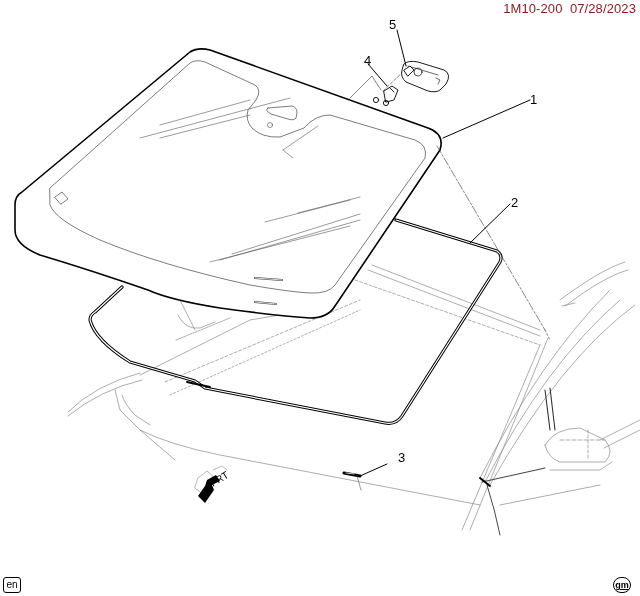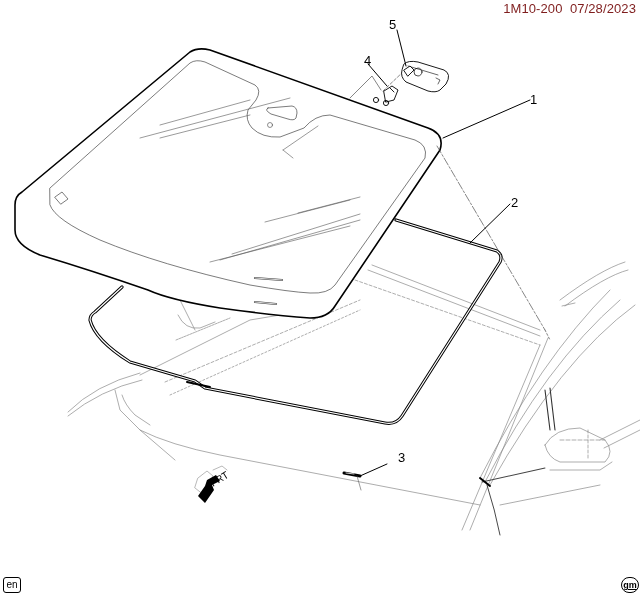--- a/index.html
+++ b/index.html
@@ -2,21 +2,21 @@
 <html><head>
   <meta charset="utf-8">
   <style>
     html, body { margin: 0; padding: 0; background: #ffffff; }
     body { width: 640px; height: 596px; position: relative; overflow: hidden; font-family: "Liberation Sans", sans-serif; }
     .header-code { position: absolute; top: 1px; right: 4px; font-size: 13px; color: #7f1d1d; letter-spacing: 0.1px; white-space: pre; }
     svg.drawing { position: absolute; left: 0; top: 0; width: 640px; height: 596px; }
     .callout { font-family: "Liberation Sans", sans-serif; font-size: 13px; fill: #000; }
     .badge { position: absolute; bottom: 3px; width: 16px; height: 14px; border: 1.3px solid #000; border-radius: 3px; font-size: 10px; line-height: 14px; text-align: center; color: #000; font-family: "Liberation Sans", sans-serif; background: #fff; }
     .badge-en { left: 3px; }
-    .badge-gm { right: 1px; font-weight: bold; text-decoration: underline; font-size: 9px; border-radius: 8px; }
+    .badge-gm { right: 9px; font-weight: bold; text-decoration: underline; font-size: 9px; border-radius: 8px; }
   </style>
 </head>
 <body>
 
 <div class="header-code"><span>1M10-200</span>  <span>07/28/2023</span></div>
 
 <svg class="drawing" viewBox="0 0 640 596" xmlns="http://www.w3.org/2000/svg">
   <g fill="none" stroke-linejoin="round" stroke-linecap="round">
 
     <g stroke="#8a8a8a" stroke-width="0.7">

